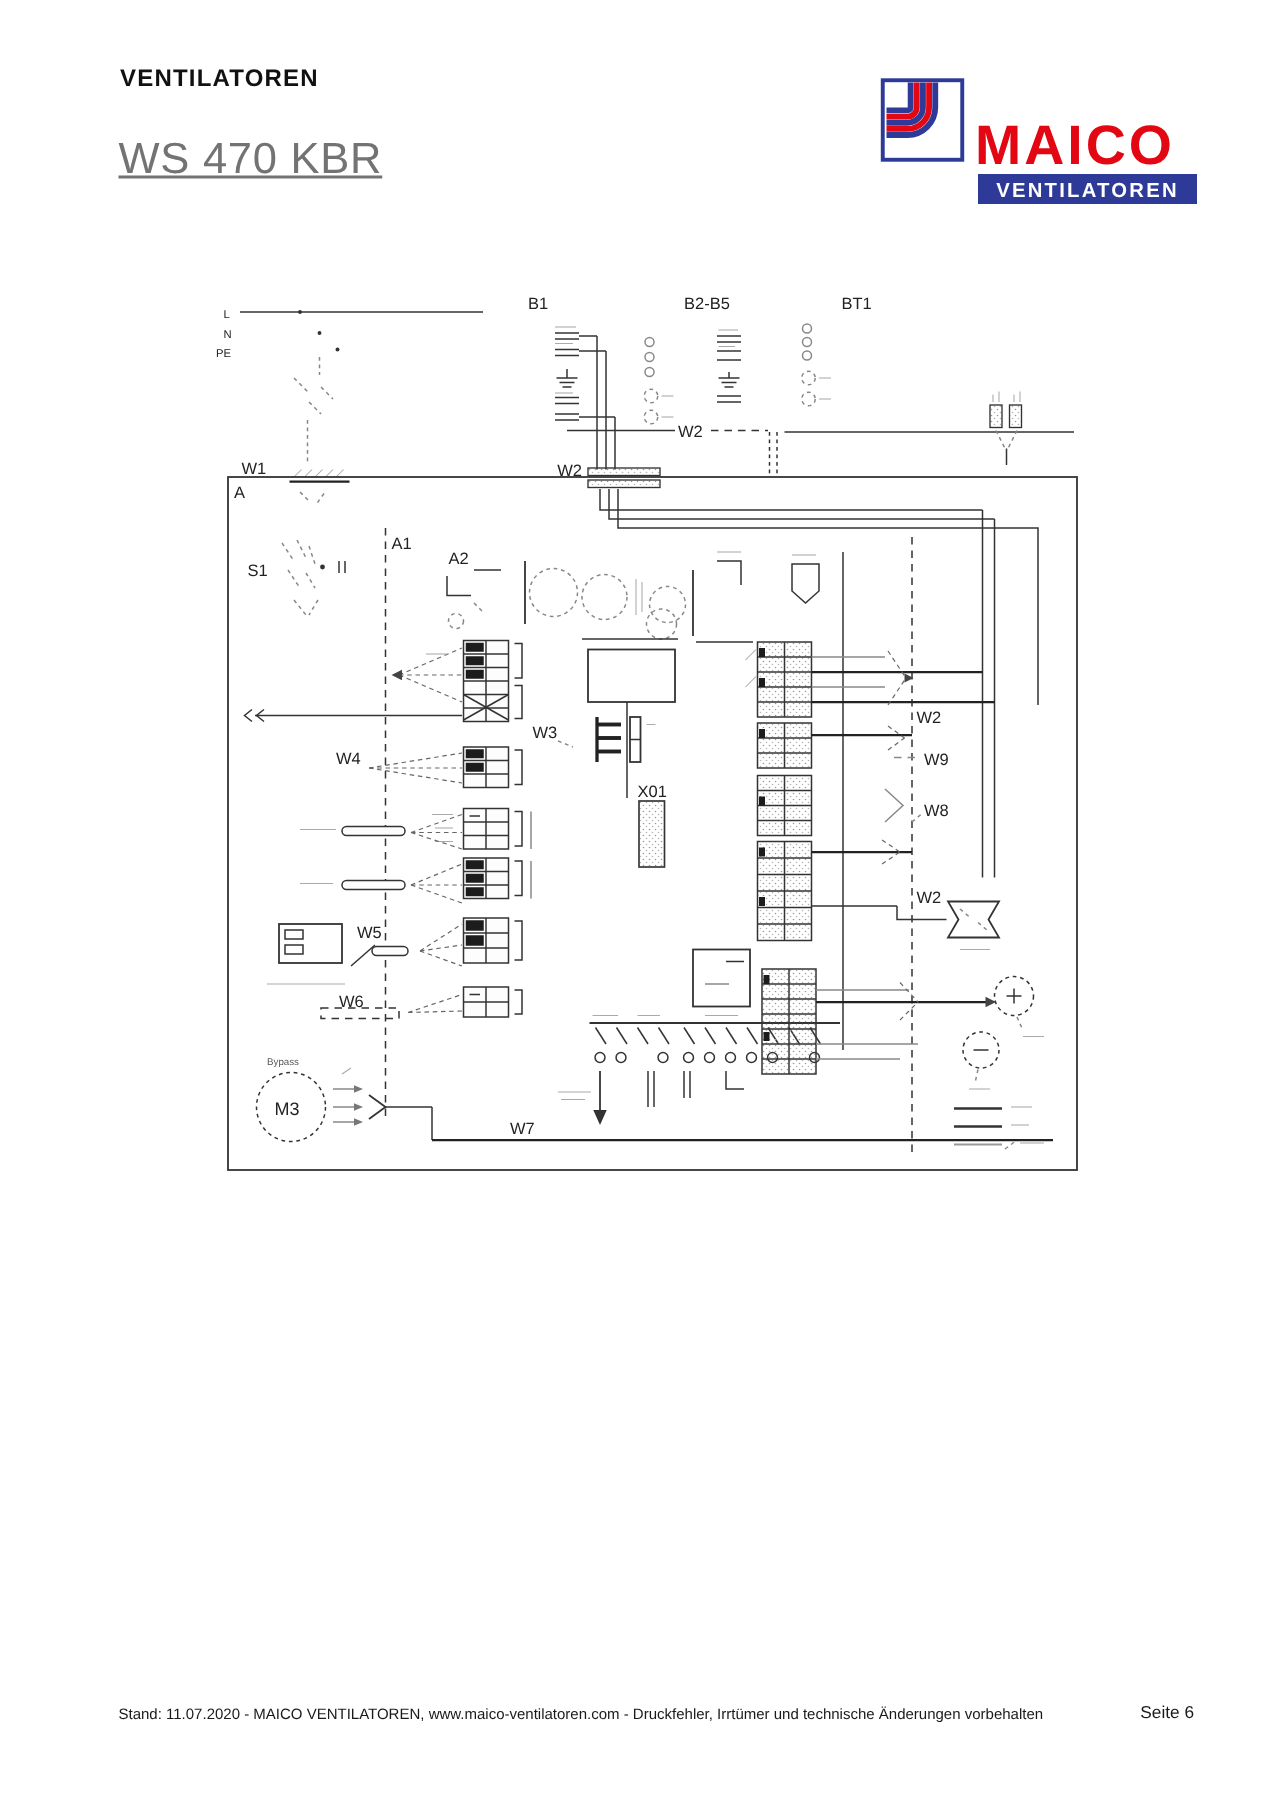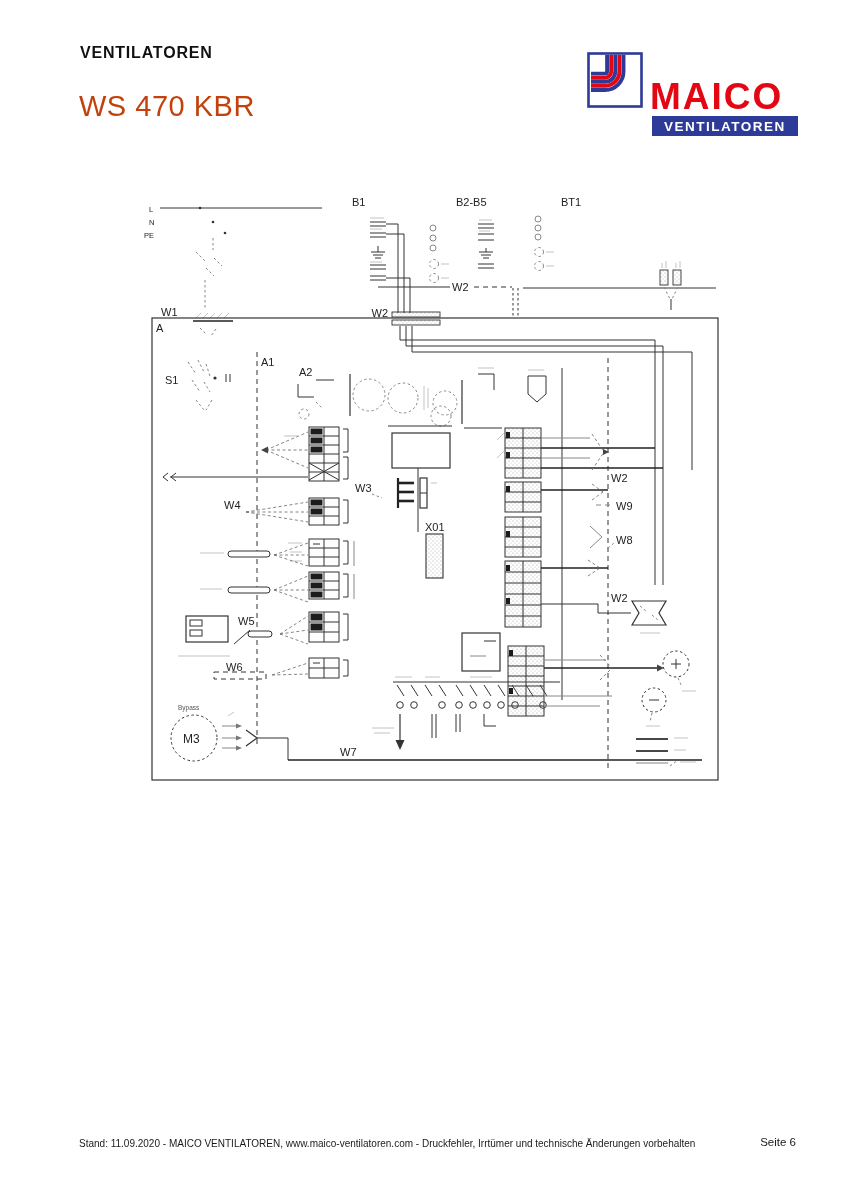--- a/index.html
+++ b/index.html
@@ -1,20 +1,20 @@
 <!DOCTYPE html>
 <html><head>
 <meta charset="utf-8">
 <style>
   html,body{margin:0;padding:0;background:#fff;}
   #page{position:relative;width:848px;height:1199px;background:#ffffff;overflow:hidden;
         font-family:"Liberation Sans",sans-serif;}
   .abs{position:absolute;}
   #section-title{left:80px;top:44px;font-size:16px;font-weight:700;letter-spacing:.8px;color:#111;}
-  #product-title{left:79px;top:90px;font-size:29px;font-weight:400;letter-spacing:.5px;color:#c2410c;}
+  #product-title{left:79px;top:90px;font-size:29px;font-weight:400;letter-spacing:.5px;color:#737373;text-decoration:underline;}
   #logo{left:586px;top:48px;}
   #footer-left{left:79px;top:1138px;font-size:10px;color:#1a1a1a;}
   #footer-page{right:52px;top:1136px;font-size:11.5px;color:#1a1a1a;}
   
   .ln{stroke:#333;fill:none;stroke-width:1;}
   .th{stroke:#222;fill:none;stroke-width:1.5;}
   .bx{stroke:#333;fill:none;stroke-width:1.2;}
   .gy{stroke:#888;fill:none;stroke-width:1;}
   .mk{stroke:#aaa;fill:none;stroke-width:.7;}
   .ds{stroke-dasharray:5 4;}
@@ -525,15 +525,15 @@
       <line x1="636" y1="739" x2="668" y2="739" stroke="#333" stroke-width="1.8"></line>
       <line class="mk" x1="674" y1="738" x2="688" y2="738"></line>
       <line x1="636" y1="751" x2="668" y2="751" stroke="#333" stroke-width="1.8"></line>
       <line class="mk" x1="674" y1="750" x2="686" y2="750"></line>
       <line x1="636" y1="763" x2="668" y2="763" stroke="#999" stroke-width="1.2"></line>
       <line class="gy dt" x1="670" y1="766" x2="678" y2="760"></line>
       <line class="mk" x1="680" y1="762" x2="696" y2="762"></line>
     </g>
   </svg>
 
-  <div id="footer-left" class="abs">Stand: 11.09.2020 - MAICO VENTILATOREN, www.maico-ventilatoren.com - Druckfehler, Irrtümer und technische Änderungen vorbehalten</div>
+  <div id="footer-left" class="abs">Stand: 11.07.2020 - MAICO VENTILATOREN, www.maico-ventilatoren.com - Druckfehler, Irrtümer und technische Änderungen vorbehalten</div>
   <div id="footer-page" class="abs">Seite 6</div>
 </div>
 
 </body></html>

